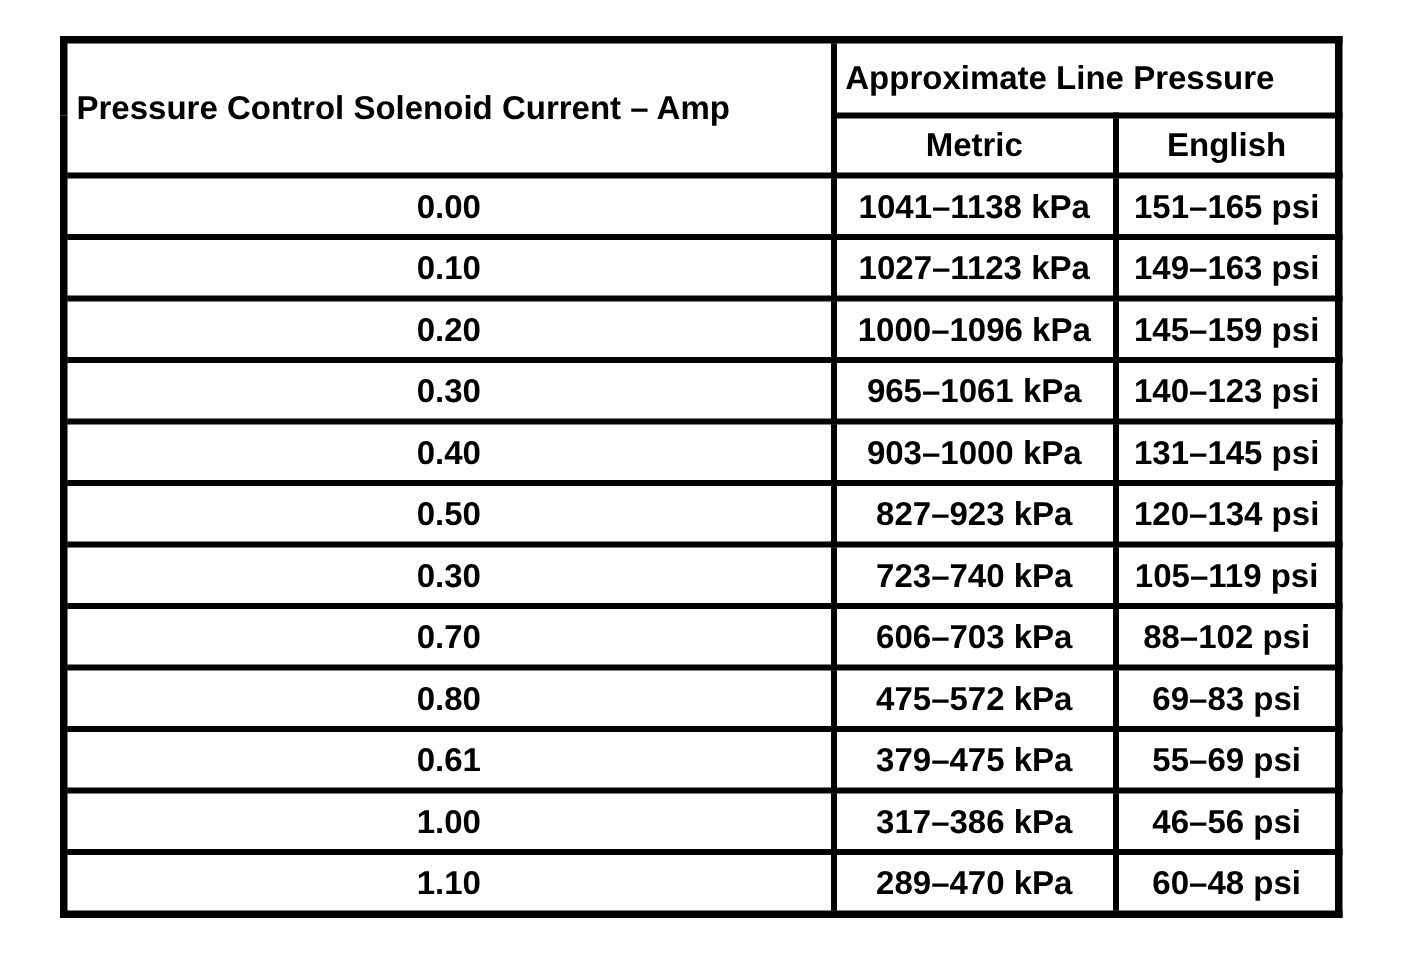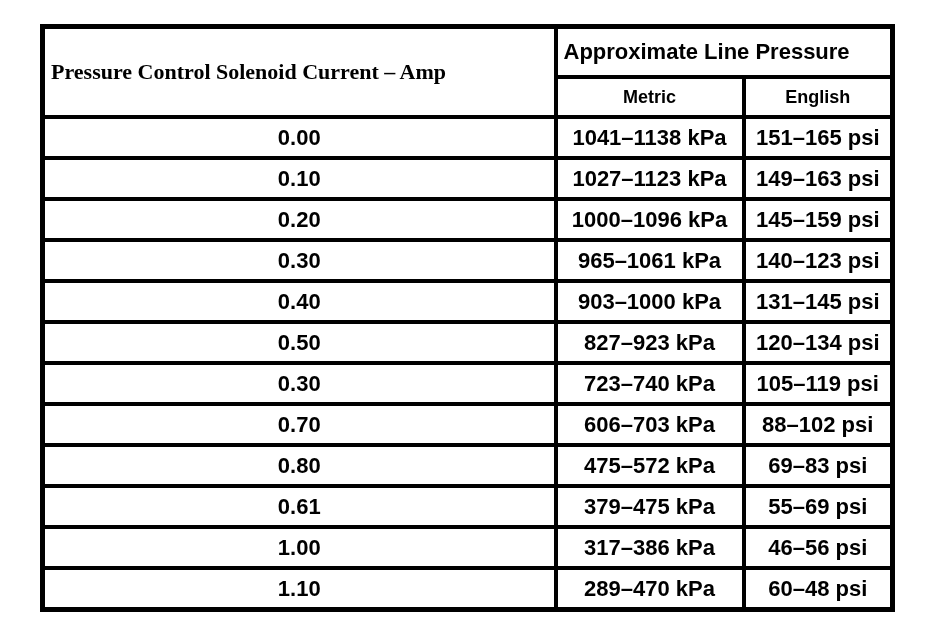--- a/index.html
+++ b/index.html
@@ -35,31 +35,30 @@
   col.c-amp     { width: 513px; }
   col.c-metric  { width: 188px; }
   col.c-english { width: 149px; }
 
   th.amp-header {
     font-size: 22px;
     font-weight: bold;
     text-align: left;
     padding-left: 10px;
     height: 86px;
-    font-family: Liberation Serif, serif;
   }
   th.group-header {
     font-size: 22px;
     font-weight: bold;
     text-align: left;
     padding-left: 8px;
     height: 46px;
   }
   th.sub-header {
-    font-size: 18px;
+    font-size: 22px;
     font-weight: bold;
     text-align: center;
     height: 36px;
   }
   td.data-cell {
     font-size: 22px;
     font-weight: bold;
     text-align: center;
     height: 37px;
   }

